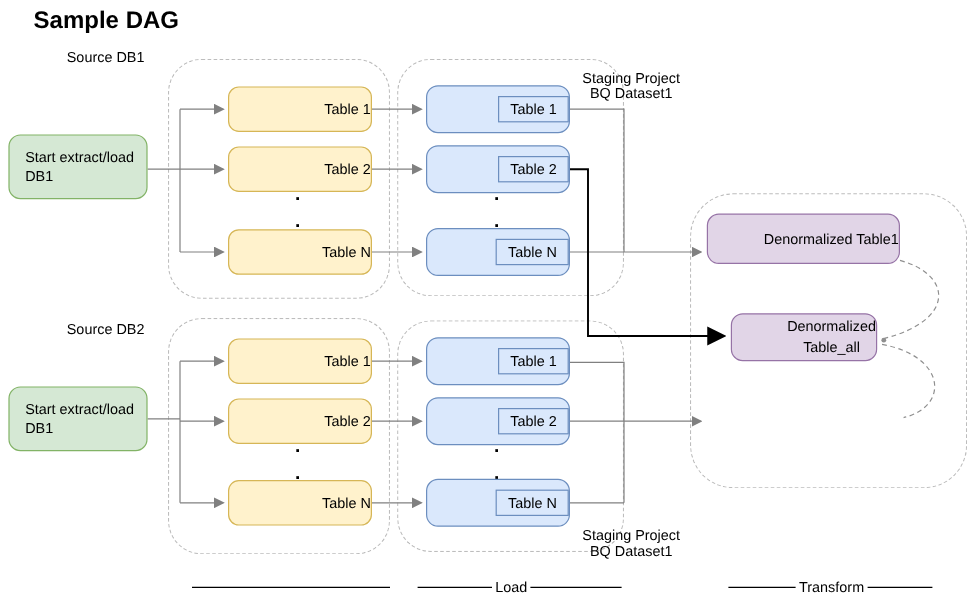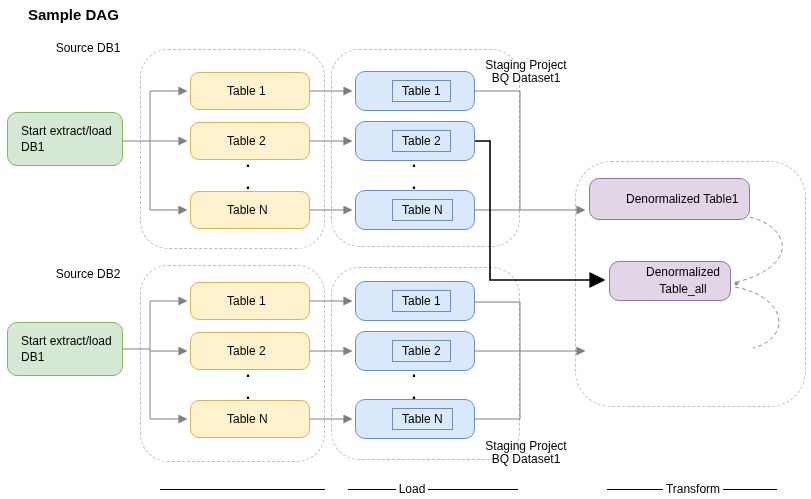--- a/index.html
+++ b/index.html
@@ -1,23 +1,23 @@
 <!DOCTYPE html>
 <html style="--c-green-fill: #d5e8d4; --c-green-stroke: #82b366; --c-yellow-fill: #fff2cc; --c-yellow-stroke: #d6b656; --c-blue-fill: #dae8fc; --c-blue-stroke: #6c8ebf; --c-purple-fill: #e1d5e7; --c-purple-stroke: #9673a6; --c-connector: #808080; --c-connector-strong: #000000; --c-container-border: #bdbdbd;"><head>
 <meta charset="utf-8">
 <style>
   html,body{margin:0;padding:0;background:#fff;}
   .canvas{position:relative;width:811px;height:499px;background:#fff;overflow:hidden;
           font-family:"Liberation Sans",sans-serif;color:#000;}
-  .title{position:absolute;left:28px;top:6px;font-size:15px;font-weight:bold;z-index:5;}
+  .title{position:absolute;left:28px;top:6px;font-size:20px;font-weight:bold;z-index:5;}
   .src-label{position:absolute;width:100px;text-align:center;font-size:12px;z-index:5;}
   .container-box{position:absolute;border:1px dashed var(--c-container-border);
                  border-radius:28px;background:transparent;z-index:1;}
   .container-box.dm{border-radius:36px;}
-  .node{position:absolute;box-sizing:border-box;display:flex;align-items:center;justify-content:flex-start;
+  .node{position:absolute;box-sizing:border-box;display:flex;align-items:center;justify-content:flex-end;
         text-align:center;font-size:12px;border:1px solid;z-index:3;padding-left:36px;}
   .node.green{background:var(--c-green-fill);border-color:var(--c-green-stroke);
               border-radius:10px;justify-content:flex-start;text-align:left;padding-left:13px;}
   .twoline span{display:block;line-height:16px;}
   .node.yellow{background:var(--c-yellow-fill);border-color:var(--c-yellow-stroke);border-radius:9px;}
   .node.blue{background:var(--c-blue-fill);border-color:var(--c-blue-stroke);border-radius:10px;}
   .node.blue .inner{display:inline-block;border:1px solid var(--c-blue-stroke);
                     padding:3px 9px;line-height:14px;background:transparent;}
   .node.purple{background:var(--c-purple-fill);border-color:var(--c-purple-stroke);border-radius:10px;}
   .node.purple .twoline span{line-height:17px;}
@@ -186,20 +186,20 @@
 
   <div class="lbl" style="left:473px;top:59px;width:106px;">
     <span style="display:block">Staging Project</span>
     <span style="display:block">BQ Dataset1</span>
   </div>
   <div class="lbl" style="left:473px;top:440px;width:106px;">
     <span style="display:block">Staging Project</span>
     <span style="display:block">BQ Dataset1</span>
   </div>
 
-  <div class="phase" style="left:352px;top:482px;">
+  <div class="phase" style="left:366px;top:482px;">
     <span>Load</span>
   </div>
   <div class="phase" style="left:633px;top:482px;">
     <span>Transform</span>
   </div>
 
 </div>
 
 </body></html>

